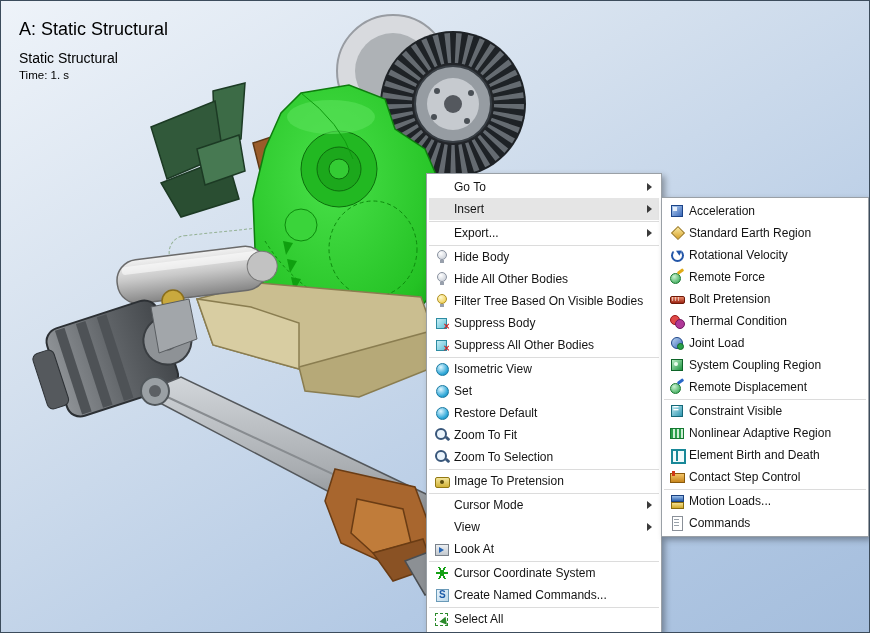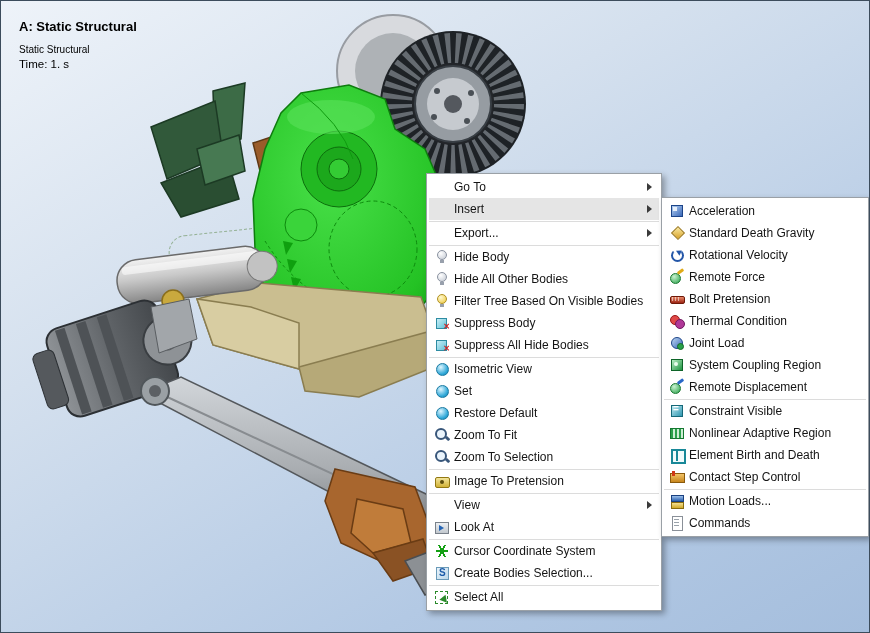--- a/index.html
+++ b/index.html
@@ -10,22 +10,22 @@
     width: 870px; height: 633px;
     overflow: hidden;
     border: 1px solid #3c4c5c;
     background: linear-gradient(150deg, #eef3f9 0%, #d4e0ee 35%, #b3c9e4 75%, #a5bedd 100%);
   }
 
   .model { position: absolute; left: 0; top: 0; }
 
   
   .annot { position: absolute; left: 18px; top: 18px; color: #000; z-index: 5; }
-  .annot-title { font-weight: bold; font-size: 13px; margin-bottom: 4px; }
-  .annot-sub { font-size: 10px; margin-bottom: 3px; margin-top: 10px; }
+  .annot-title { font-weight: normal; font-size: 18px; margin-bottom: 4px; }
+  .annot-sub { font-size: 14px; margin-bottom: 3px; margin-top: 10px; }
   .annot-time { font-size: 11.5px; }
 
   
   .menu {
     position: absolute; background: #ffffff;
     border: 1px solid #9aa0a6;
     box-shadow: 3px 3px 6px rgba(0,0,0,0.32);
     padding: 2px 2px; z-index: 10;
     font-size: 12px; color: #141414;
   }
@@ -297,21 +297,21 @@
     <div class="mi">
       <span class="ic ic-bulb-y"></span>
       <span class="lbl">Filter Tree Based On Visible Bodies</span>
     </div>
     <div class="mi">
       <span class="ic ic-suppress"></span>
       <span class="lbl">Suppress Body</span>
     </div>
     <div class="mi">
       <span class="ic ic-suppress"></span>
-      <span class="lbl">Suppress All Hide Bodies</span>
+      <span class="lbl">Suppress All Other Bodies</span>
     </div>
     <div class="sep"></div>
     <div class="mi">
       <span class="ic ic-sphere"></span>
       <span class="lbl">Isometric View</span>
     </div>
     <div class="mi">
       <span class="ic ic-sphere"></span>
       <span class="lbl">Set</span>
     </div>
@@ -326,53 +326,58 @@
     <div class="mi">
       <span class="ic ic-zoom"></span>
       <span class="lbl">Zoom To Selection</span>
     </div>
     <div class="sep"></div>
     <div class="mi">
       <span class="ic ic-camera"></span>
       <span class="lbl">Image To Pretension</span>
     </div>
     <div class="sep"></div>
+    <div class="mi">
+      <span class="ic"></span>
+      <span class="lbl">Cursor Mode</span>
+      <span class="arr"></span>
+    </div>
     <div class="mi">
       <span class="ic"></span>
       <span class="lbl">View</span>
       <span class="arr"></span>
     </div>
     <div class="mi">
       <span class="ic ic-lookat"></span>
       <span class="lbl">Look At</span>
     </div>
     <div class="sep"></div>
     <div class="mi">
       <span class="ic ic-coord"></span>
       <span class="lbl">Cursor Coordinate System</span>
     </div>
     <div class="mi">
       <span class="ic ic-namedsel"></span>
-      <span class="lbl">Create Bodies Selection...</span>
+      <span class="lbl">Create Named Commands...</span>
     </div>
     <div class="sep"></div>
     <div class="mi">
       <span class="ic ic-selectall"></span>
       <span class="lbl">Select All</span>
     </div>
   </div>
 
   <div class="menu sub-menu">
     <div class="mi">
       <span class="ic ic-accel"></span>
       <span class="lbl">Acceleration</span>
     </div>
     <div class="mi">
       <span class="ic ic-gravity"></span>
-      <span class="lbl">Standard Death Gravity</span>
+      <span class="lbl">Standard Earth Region</span>
     </div>
     <div class="mi">
       <span class="ic ic-rotvel"></span>
       <span class="lbl">Rotational Velocity</span>
     </div>
     <div class="mi">
       <span class="ic ic-remforce"></span>
       <span class="lbl">Remote Force</span>
     </div>
     <div class="mi">

